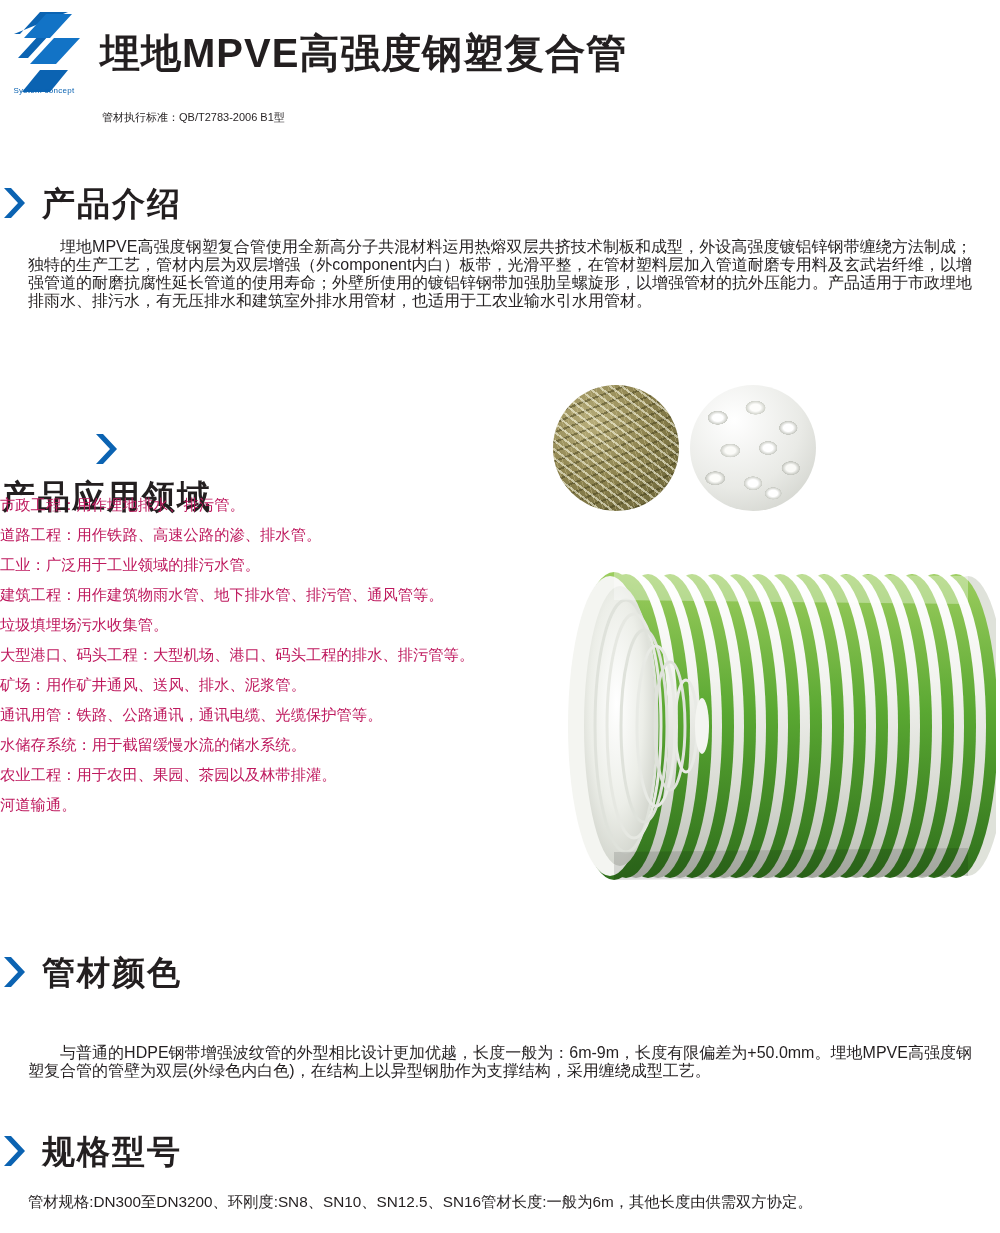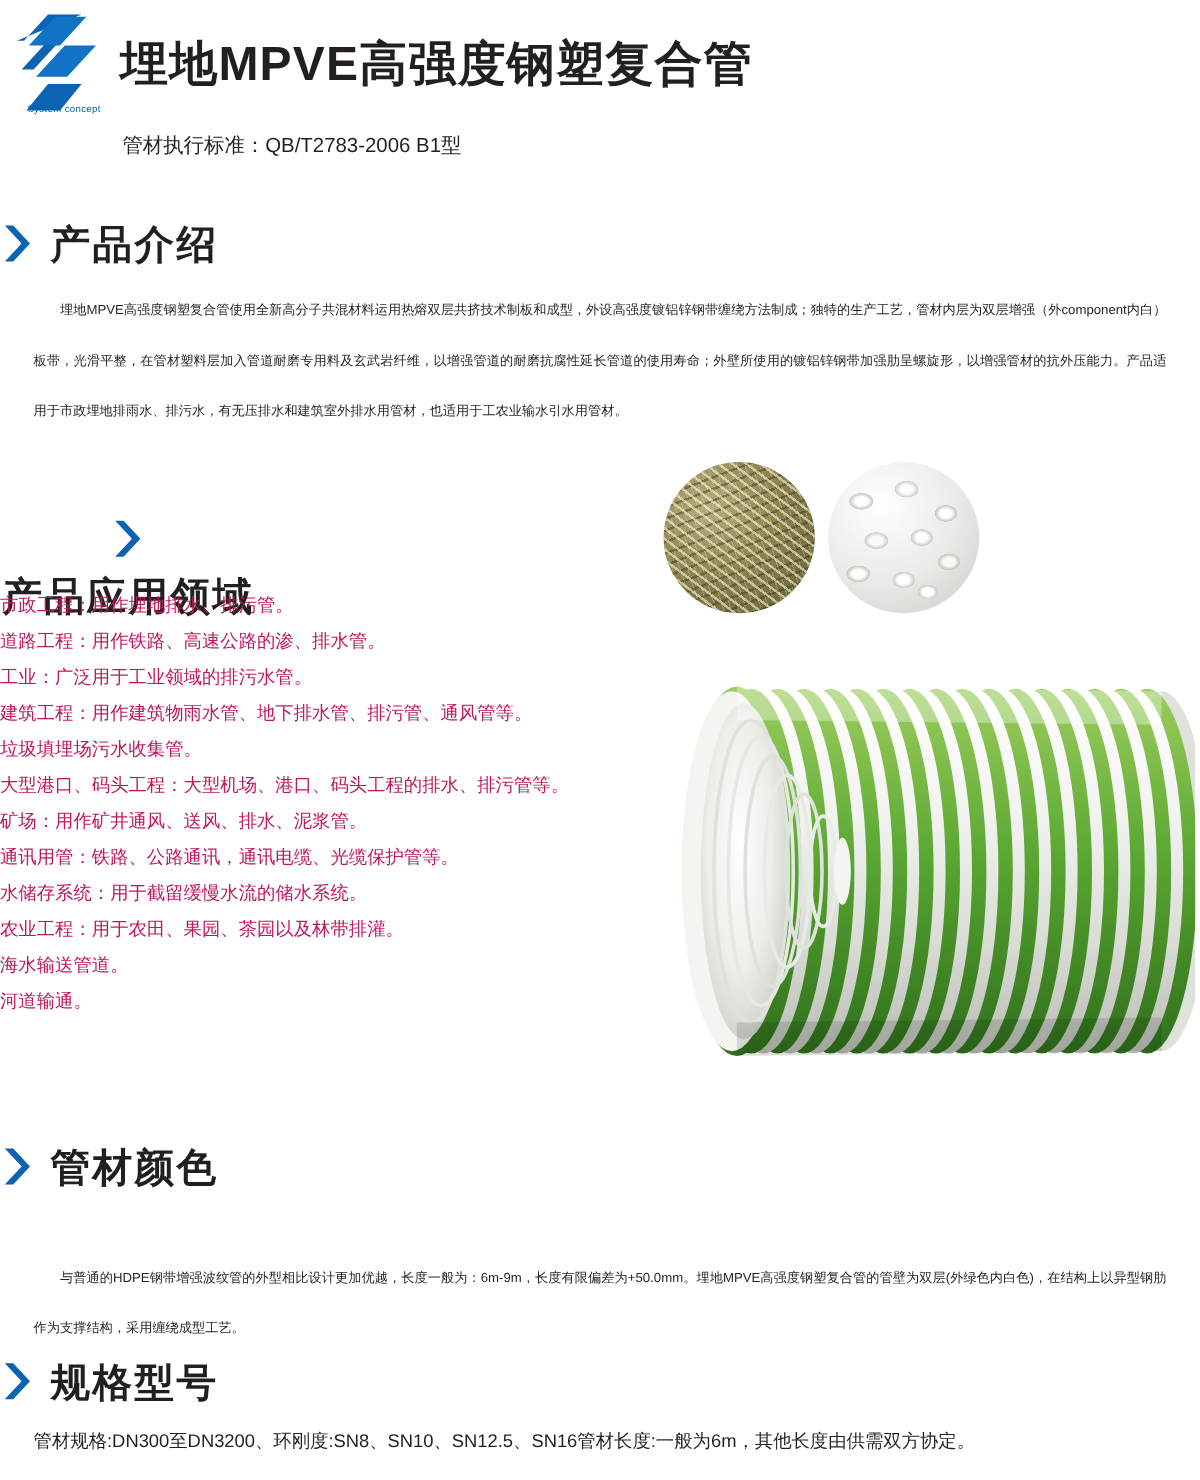--- a/index.html
+++ b/index.html
@@ -28,39 +28,39 @@
     top: 8px;
     width: 78px;
     height: 110px;
   }
   .logo svg { display: block; }
   .logo-text {
     position: absolute;
     left: 4px;
     top: 86px;
     width: 80px;
-    text-align: right;
+    text-align: center;
     font-size: 8px;
     color: #0b63b2;
     letter-spacing: 0.3px;
   }
   .header-title {
     position: absolute;
     left: 100px;
     top: 26px;
     font-size: 40px;
     font-weight: bold;
     letter-spacing: 1px;
     color: #231f20;
   }
   .header-sub {
     position: absolute;
     left: 102px;
     top: 110px;
-    font-size: 17px;
+    font-size: 11px;
     color: #231f20;
   }
 
   
   .section-head {
     position: relative;
     display: flex;
     align-items: center;
     gap: 14px;
     margin-left: 2px;
@@ -75,22 +75,22 @@
     font-size: 33px;
     font-weight: bold;
     letter-spacing: 2px;
     color: #231f20;
     line-height: 1;
     text-align: right;
   }
 
   
   .para {
-    font-size: 11px;
-    line-height: 42px;
+    font-size: 16px;
+    line-height: 18px;
     text-align: justify;
     text-indent: 2em;
     color: #231f20;
   }
 
   .apps {
     font-size: 15.3px;
     line-height: 30px;
     color: #be185d;
   }
@@ -206,21 +206,20 @@
     <li>市政工程：用作埋地排水、排污管。</li>
     <li>道路工程：用作铁路、高速公路的渗、排水管。</li>
     <li>工业：广泛用于工业领域的排污水管。</li>
     <li>建筑工程：用作建筑物雨水管、地下排水管、排污管、通风管等。</li>
     <li>垃圾填埋场污水收集管。</li>
     <li>大型港口、码头工程：大型机场、港口、码头工程的排水、排污管等。</li>
     <li>矿场：用作矿井通风、送风、排水、泥浆管。</li>
     <li>通讯用管：铁路、公路通讯，通讯电缆、光缆保护管等。</li>
     <li>水储存系统：用于截留缓慢水流的储水系统。</li>
     <li>农业工程：用于农田、果园、茶园以及林带排灌。</li>
-    <li>海水输送管道。</li>
     <li>河道输通。</li>
   </ul>
 </div>
 
 <div class="photo-circle" id="photo-fiber">
   <div class="tex"></div>
 </div>
 <div class="photo-circle" id="photo-pellets">
   <div class="tex"></div>
 </div>

